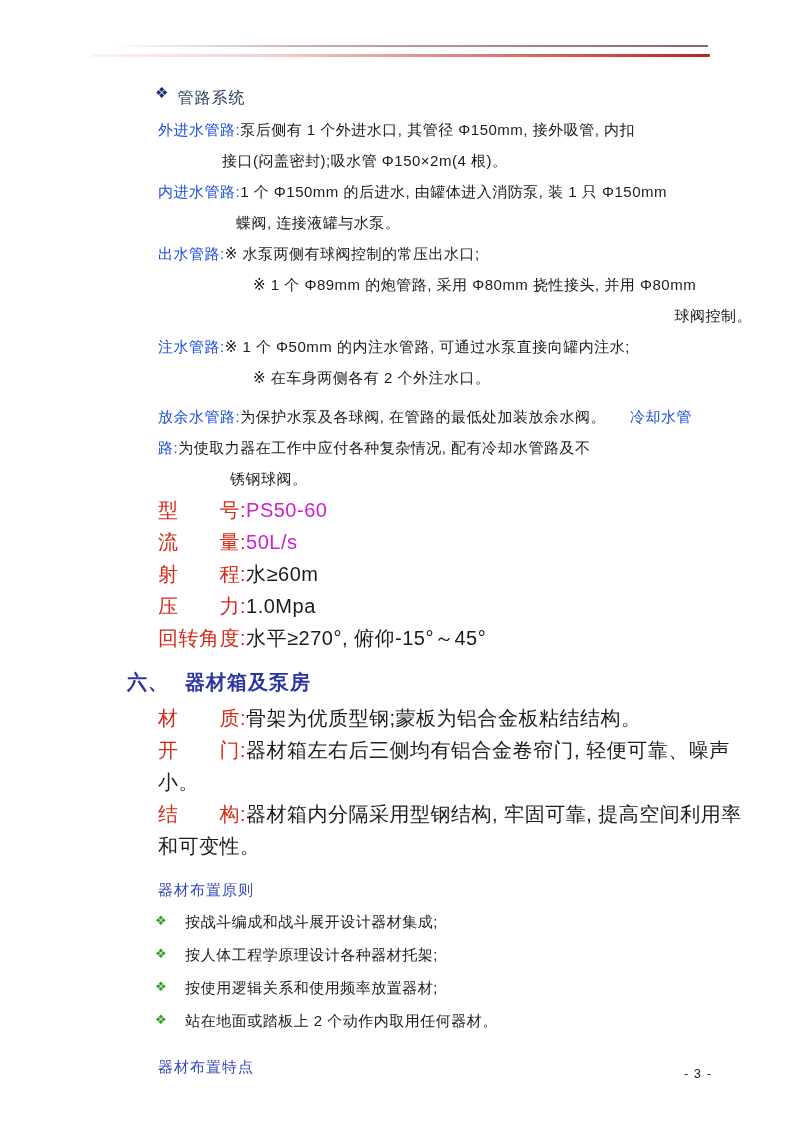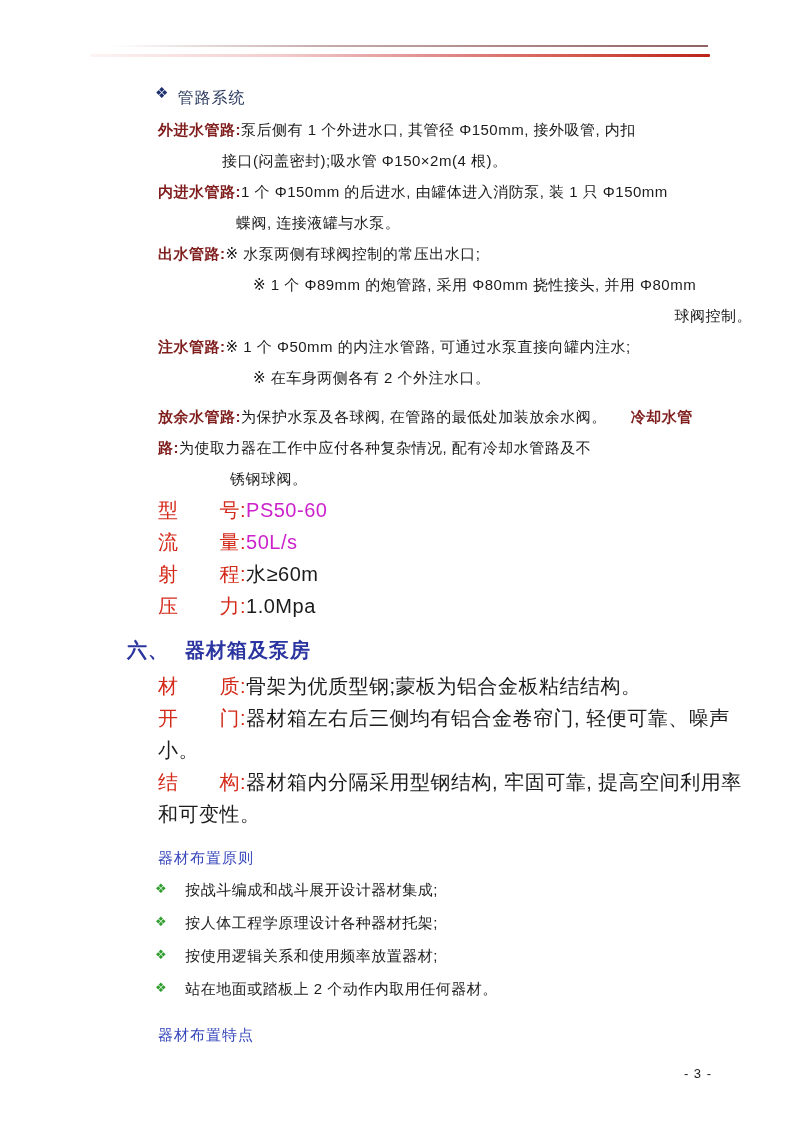--- a/index.html
+++ b/index.html
@@ -30,21 +30,21 @@
   .kicker { margin-top:76px; margin-left:155px; line-height:33px; font-size:16px; }
   .bullet-navy { color:#1c2f6e; font-size:15px; vertical-align:5px; margin-right:9px; }
   .kicker-title { color:#2b3a5f; letter-spacing:1px; }
 
   .pline { margin-left:158px; line-height:31px; font-size:15px; letter-spacing:0.5px; }
   .indent-a { margin-left:222px; }
   .indent-b { margin-left:236px; }
   .indent-c { margin-left:253px; }
   .indent-d { margin-left:286px;text-align:right; }
   .indent-e { margin-left:230px; }
-  .red-label { color:#7f1d1d;font-weight:bold; }
+  .red-label { color:#1d4ed8; }
   .body-text { color:#1b1b1b; }
   .gap-wide { display:inline-block; width:24px; }
   .para-drain { margin-top:8px; }
 
   .sec-heading {
     margin-left:127px; margin-top:14px; line-height:40px;
     font-size:20px; font-weight:bold; color:#2b35a0; letter-spacing:1px;
   }
   .sec-heading .sec-num { margin-right:16px; }
 
@@ -109,20 +109,21 @@
       <div class="pline"><span class="red-label">放余水管路:</span><span class="body-text">为保护水泵及各球阀, 在管路的最低处加装放余水阀。</span><span class="gap-wide"></span><span class="red-label">冷却水管</span></div>
       <div class="pline"><span class="red-label">路:</span><span class="body-text">为使取力器在工作中应付各种复杂情况, 配有冷却水管路及不</span></div>
       <div class="pline indent-e"><span class="body-text">锈钢球阀。</span></div>
     </div>
 
 
     <div class="spec-line"><span class="spec-label">型　　号:</span><span class="val-magenta">PS50-60</span></div>
     <div class="spec-line"><span class="spec-label">流　　量:</span><span class="val-magenta">50L/s</span></div>
     <div class="spec-line"><span class="spec-label">射　　程:</span><span class="val-black">水≥60m</span></div>
     <div class="spec-line"><span class="spec-label">压　　力:</span><span class="val-black">1.0Mpa</span></div>
+    <div class="spec-line"><span class="spec-label">回转角度:</span><span class="val-black">水平≥270°, 俯仰-15°～45°</span></div>
 
     <div class="sec-heading sec6">
       <span class="sec-num">六、</span><span>器材箱及泵房</span>
     </div>
 
     <div class="spec-line"><span class="spec-label">材　　质:</span><span class="val-black">骨架为优质型钢;蒙板为铝合金板粘结结构。</span></div>
     <div class="spec-line"><span class="spec-label">开　　门:</span><span class="val-black">器材箱左右后三侧均有铝合金卷帘门, 轻便可靠、噪声小。</span></div>
     <div class="spec-line"><span class="spec-label">结　　构:</span><span class="val-black">器材箱内分隔采用型钢结构, 牢固可靠, 提高空间利用率和可变性。</span></div>
 
     <div class="blue-subtitle">器材布置原则</div>

